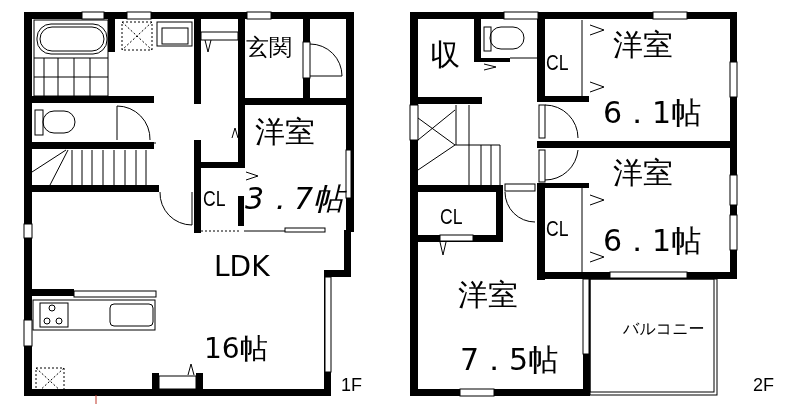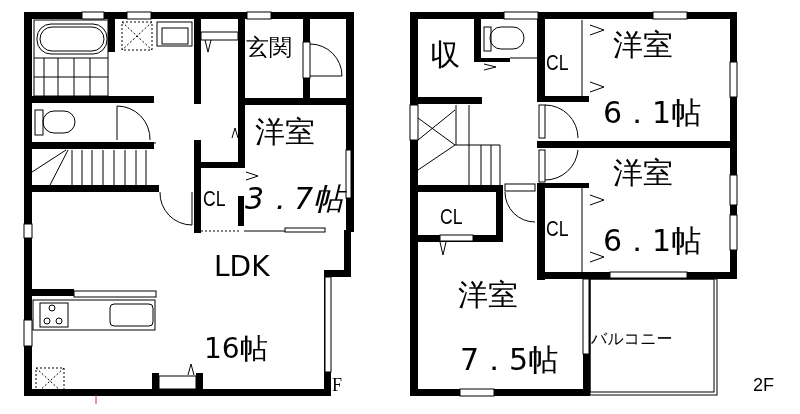--- a/index.html
+++ b/index.html
@@ -240,26 +240,26 @@
     <rect class="win" x="460" y="389" width="34" height="7"></rect>
   </g>
 </svg>
 
 <div class="label big" style="left:246px; top:38px; font-size:23px;font-family:Liberation Mono, monospace;">玄関</div>
 <div class="label mid" style="left:255px; top:117px;">洋室</div>
 <div class="label mid" style="left:245px; top:184px;font-style:italic;">3．7帖</div>
 <div class="label cl" style="left:203px; top:188px;">CL</div>
 <div class="label big" style="left:214px; top:253px;">LDK</div>
 <div class="label big" style="left:204px; top:335px;">16帖</div>
-<div class="label floor" style="left:323px; top:376px;font-family:Liberation Serif, serif;">1F</div>
+<div class="label floor" style="left:341px; top:376px;">1F</div>
 
 <div class="label mid" style="left:430px; top:40px;">収</div>
 <div class="label cl" style="left:546px; top:52px;">CL</div>
 <div class="label mid" style="left:613px; top:30px;">洋室</div>
 <div class="label mid" style="left:603px; top:98px;">6．1帖</div>
 <div class="label mid" style="left:613px; top:158px;">洋室</div>
 <div class="label cl" style="left:546px; top:218px;">CL</div>
 <div class="label mid" style="left:603px; top:226px;">6．1帖</div>
 <div class="label cl" style="left:440px; top:206px;">CL</div>
 <div class="label mid" style="left:458px; top:280px;">洋室</div>
 <div class="label mid" style="left:460px; top:345px;">7．5帖</div>
-<div class="label sm" style="left:591px; top:331px;">バルコニー</div>
+<div class="label sm" style="left:591px; top:321px;padding-left:32px;">バルコニー</div>
 <div class="label floor" style="left:729px; top:376px;margin-left:24px;">2F</div>
 
 </body></html>

